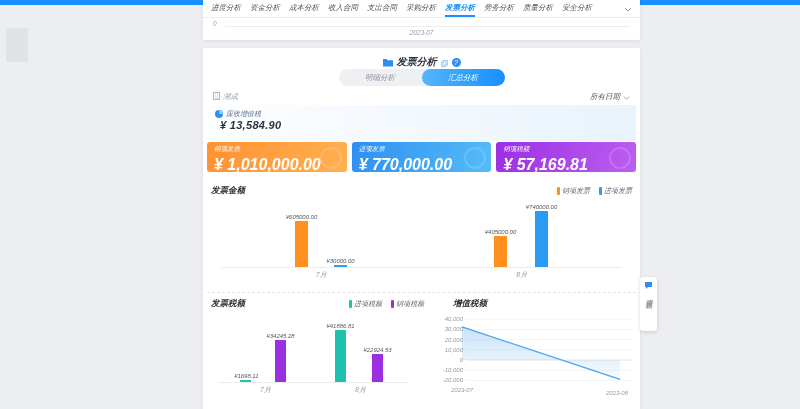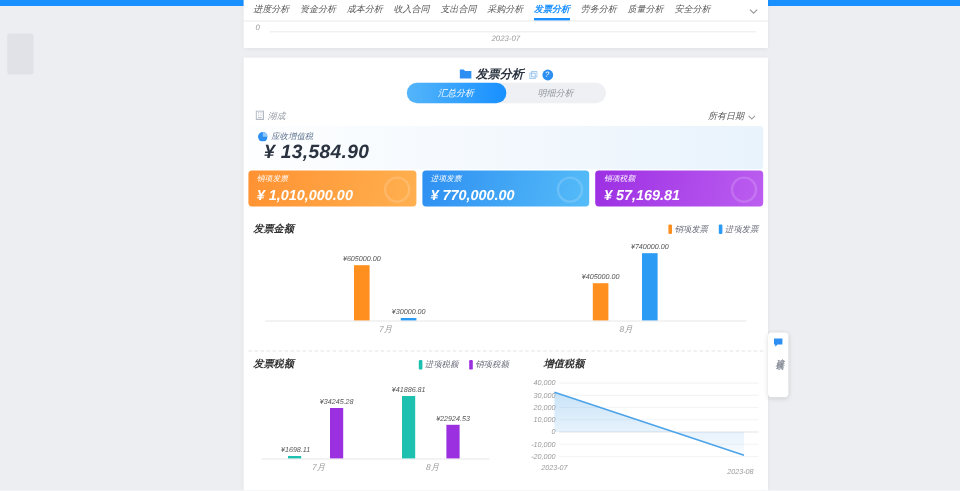--- a/index.html
+++ b/index.html
@@ -31,26 +31,26 @@
   .seg-opt.active{background:linear-gradient(90deg,#54B5FA,#1890FF);color:#fff;}
   
   .filter-row{position:absolute;left:10px;right:10px;top:43px;height:12px;display:flex;justify-content:space-between;align-items:center;}
   .f-left,.f-right{display:flex;align-items:center;gap:3px;text-align:center;}
   .f-left span{font-size:7.5px;color:#9aa0a8;}
   .f-right span{font-size:7.5px;color:#555;}
   
   .kpi-bg{position:absolute;left:4px;right:4px;top:57px;height:36px;border-radius:3px;
           background:linear-gradient(90deg,#fdfeff,#e9f3fc);}
   .kpi-label{position:absolute;left:12px;top:61px;display:flex;align-items:center;gap:3px;font-size:7px;color:#5a6f8c;}
-  .kpi-value{position:absolute;left:17px;top:71px;font-size:16px;font-weight:bold;color:#2b3340;letter-spacing:.3px;}
+  .kpi-value{position:absolute;left:17px;top:71px;font-size:11px;font-weight:bold;color:#2b3340;letter-spacing:.3px;}
   
   .cards-row{position:absolute;left:4px;right:4px;top:94px;height:30px;display:flex;gap:5px;}
   .scard{flex:1;border-radius:3px;padding:3px 7px;color:#fff;position:relative;overflow:hidden;box-sizing:border-box;}
   .scard .sc-label{font-size:6.5px;opacity:.95;display:block;}
-  .scard .sc-value{font-size:12px;font-weight:bold;display:block;margin-top:2px;}
+  .scard .sc-value{font-size:16px;font-weight:bold;display:block;margin-top:2px;}
   .scard .wm{position:absolute;right:5px;top:5px;width:18px;height:18px;border:2px solid rgba(255,255,255,.16);border-radius:50%;}
   
   .sec-title{position:absolute;font-size:8.5px;font-weight:bold;color:#333;}
   .legend{position:absolute;display:flex;gap:9px;align-items:center;}
   .lg-item{display:flex;align-items:center;gap:2px;cursor:pointer;}
   .lg-swatch{width:3px;height:8px;border-radius:1px;}
   .lg-label{font-size:7px;color:#667;}
   
   .barchart{position:absolute;}
   .plot{display:flex;justify-content:space-around;align-items:flex-end;border-bottom:1px solid #ececec;}
@@ -114,22 +114,22 @@
         <span>
           <svg width="7" height="7" viewBox="0 0 7 7">
               <rect x="0.5" y="2" width="4.5" height="4.5" fill="none" stroke="#a9cdf0"></rect>
               <rect x="2" y="0.5" width="4.5" height="4.5" fill="none" stroke="#a9cdf0"></rect>
             </svg>
         </span>
         <span class="help-circle">?</span>
       </div>
 
       <div class="seg">
+        <div class="seg-opt">明细分析</div>
         <div class="seg-opt active">汇总分析</div>
-        <div class="seg-opt">明细分析</div>
       </div>
 
       <div class="filter-row">
         <div class="f-left">
           <span>
             <svg width="7" height="8" viewBox="0 0 7 8">
                 <rect x="0.5" y="0.5" width="6" height="7" fill="none" stroke="#b3b8c2"></rect>
                 <path d="M2 2h1M4 2h1M2 4h1M4 4h1M2 6h3" stroke="#b3b8c2" stroke-width="0.8"></path>
               </svg>
           </span>

